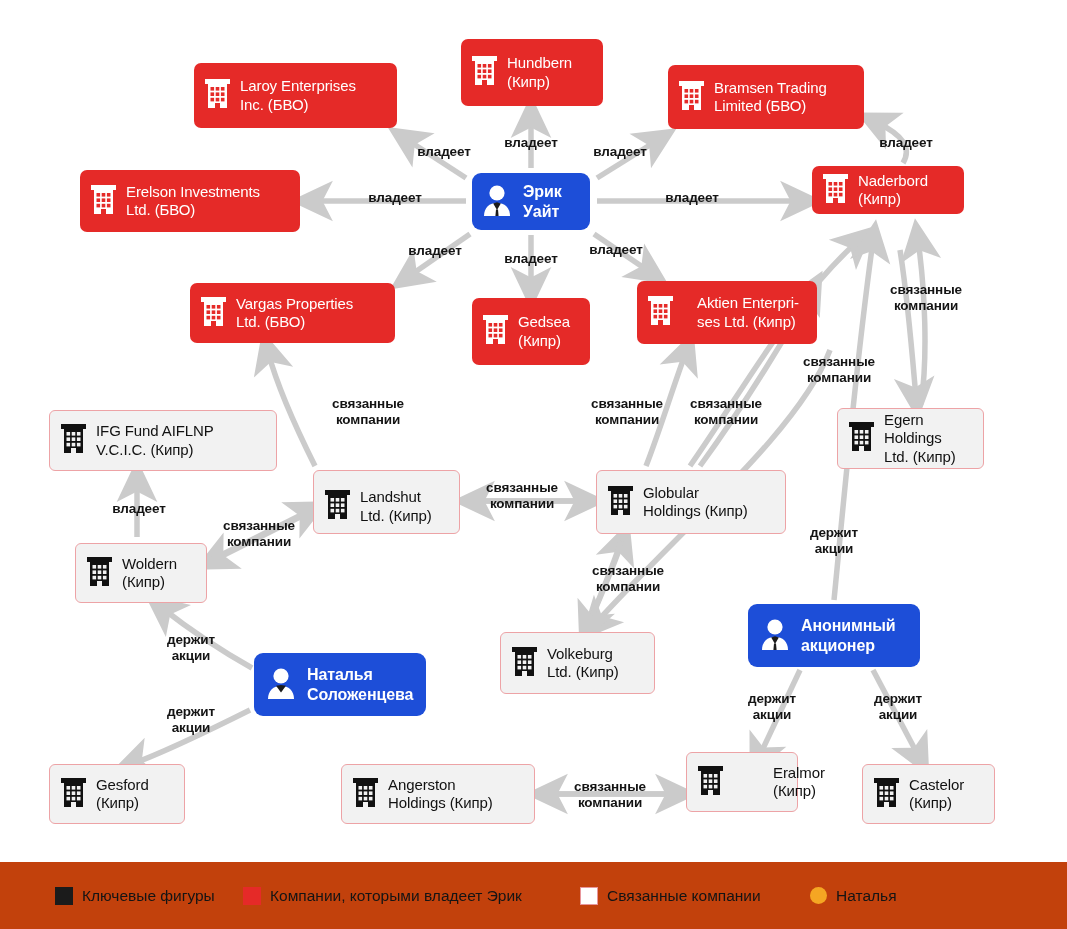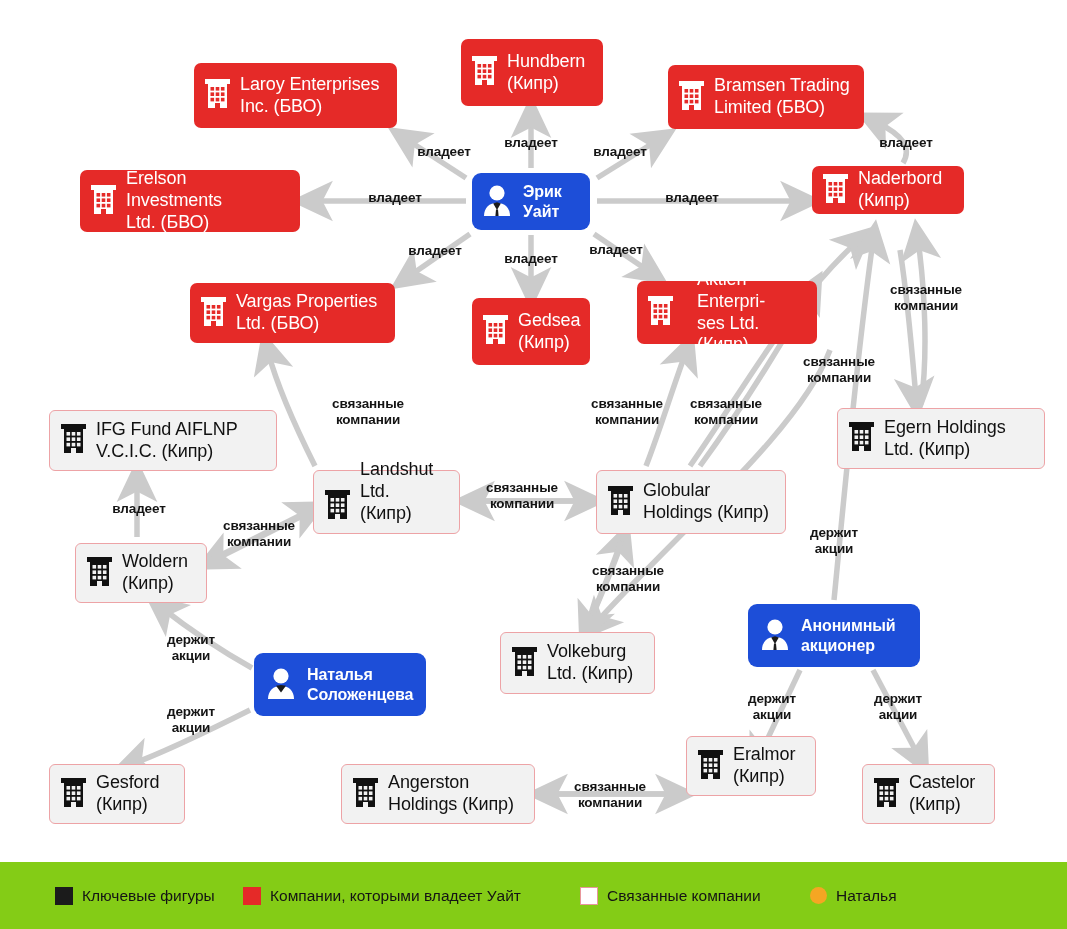--- a/index.html
+++ b/index.html
@@ -17,21 +17,21 @@
   .node{
     position:absolute;
     box-sizing:border-box;
     display:flex;
     align-items:center;
     border-radius:7px;
     padding:8px 13px 8px 10px;
   }
   .node .bico{flex:0 0 auto;margin-right:9px;display:block;}
   .node .lbl{
-    font-size:18px;
+    font-size:15px;
     line-height:1.22;
     letter-spacing:-0.1px;
     white-space:pre-line;
   }
 
   .n-red{background:#E52A28;}
   .n-red .lbl{color:#ffffff;font-weight:400;}
   .n-dark{background:#1d4ed8;border-radius:9px;}
   .n-dark .lbl{color:#ffffff;font-weight:700;font-size:16px;}
   .n-light{background:#f2f2f2;border:1.5px solid #eda3a6;border-radius:6px;}
@@ -47,21 +47,21 @@
     text-align:center;
     white-space:pre-line;
     letter-spacing:-0.1px;
     transform:translate(-50%,-50%);
   }
 
   
   #legend{
     position:absolute;
     left:0;top:862px;width:1067px;height:67px;
-    background:#84cc16;
+    background:#c2410c;
     display:flex;align-items:center;
   }
   .lg-item{display:flex;align-items:center;margin-left:0;}
   .sw{width:18px;height:18px;flex:0 0 auto;}
   .sw-black{background:#1b1b1b;}
   .sw-red{background:#E52A28;}
   .sw-open{background:#ffffff;border:1.5px solid #e8969b;box-sizing:border-box;}
   .sw-dot{width:17px;height:17px;border-radius:50%;background:#F5A623;}
   .lg-text{margin-left:9px;font-size:15.5px;color:#141414;white-space:nowrap;}
 </style>
@@ -352,21 +352,21 @@
             <rect x="11.7" y="20.8" width="3.6" height="3.6"></rect>
             <rect x="16.9" y="20.8" width="3.6" height="3.6"></rect>
             <rect x="11" y="26" width="5" height="5.2"></rect>
           </g>
         </svg>
     </span>
     <span class="lbl">IFG Fund AIFLNP
 V.C.I.C. (Кипр)</span>
   </div>
 
-  <div class="node n-light" style="left:837px;top:408px;width:208px;height:61px;">
+  <div class="node n-light" style="left:837px;top:408px;width:147px;height:61px;justify-content:center;">
     <span class="bico">
       <svg width="27" height="33" viewBox="0 0 27 33">
           <rect x="1" y="2" width="25" height="5" fill="#111"></rect>
           <rect x="4" y="7" width="19" height="24" fill="#111"></rect>
           <g fill="#f2f2f2">
             <rect x="6.5" y="10" width="3.6" height="3.6"></rect>
             <rect x="11.7" y="10" width="3.6" height="3.6"></rect>
             <rect x="16.9" y="10" width="3.6" height="3.6"></rect>
             <rect x="6.5" y="15.4" width="3.6" height="3.6"></rect>
             <rect x="11.7" y="15.4" width="3.6" height="3.6"></rect>
@@ -538,21 +538,21 @@
             <rect x="11.7" y="20.8" width="3.6" height="3.6"></rect>
             <rect x="16.9" y="20.8" width="3.6" height="3.6"></rect>
             <rect x="11" y="26" width="5" height="5.2"></rect>
           </g>
         </svg>
     </span>
     <span class="lbl">Angerston
 Holdings (Кипр)</span>
   </div>
 
-  <div class="node n-light" style="left:686px;top:736px;width:130px;height:60px;">
+  <div class="node n-light" style="left:686px;top:752px;width:112px;height:60px;gap:40px;">
     <span class="bico">
       <svg width="27" height="33" viewBox="0 0 27 33">
           <rect x="1" y="2" width="25" height="5" fill="#111"></rect>
           <rect x="4" y="7" width="19" height="24" fill="#111"></rect>
           <g fill="#f2f2f2">
             <rect x="6.5" y="10" width="3.6" height="3.6"></rect>
             <rect x="11.7" y="10" width="3.6" height="3.6"></rect>
             <rect x="16.9" y="10" width="3.6" height="3.6"></rect>
             <rect x="6.5" y="15.4" width="3.6" height="3.6"></rect>
             <rect x="11.7" y="15.4" width="3.6" height="3.6"></rect>
@@ -630,21 +630,21 @@
   <div class="elab" style="left:610px;top:795px;">связанные
 компании</div>
 
   <div id="legend">
     <div class="lg-item" style="position:absolute;left:55px;">
       <span class="sw sw-black"></span>
       <span class="lg-text">Ключевые фигуры</span>
     </div>
     <div class="lg-item" style="position:absolute;left:243px;">
       <span class="sw sw-red"></span>
-      <span class="lg-text">Компании, которыми владеет Уайт</span>
+      <span class="lg-text">Компании, которыми владеет Эрик</span>
     </div>
     <div class="lg-item" style="position:absolute;left:580px;">
       <span class="sw sw-open"></span>
       <span class="lg-text">Связанные компании</span>
     </div>
     <div class="lg-item" style="position:absolute;left:810px;">
       <span class="sw-dot"></span>
       <span class="lg-text">Наталья</span>
     </div>
 

